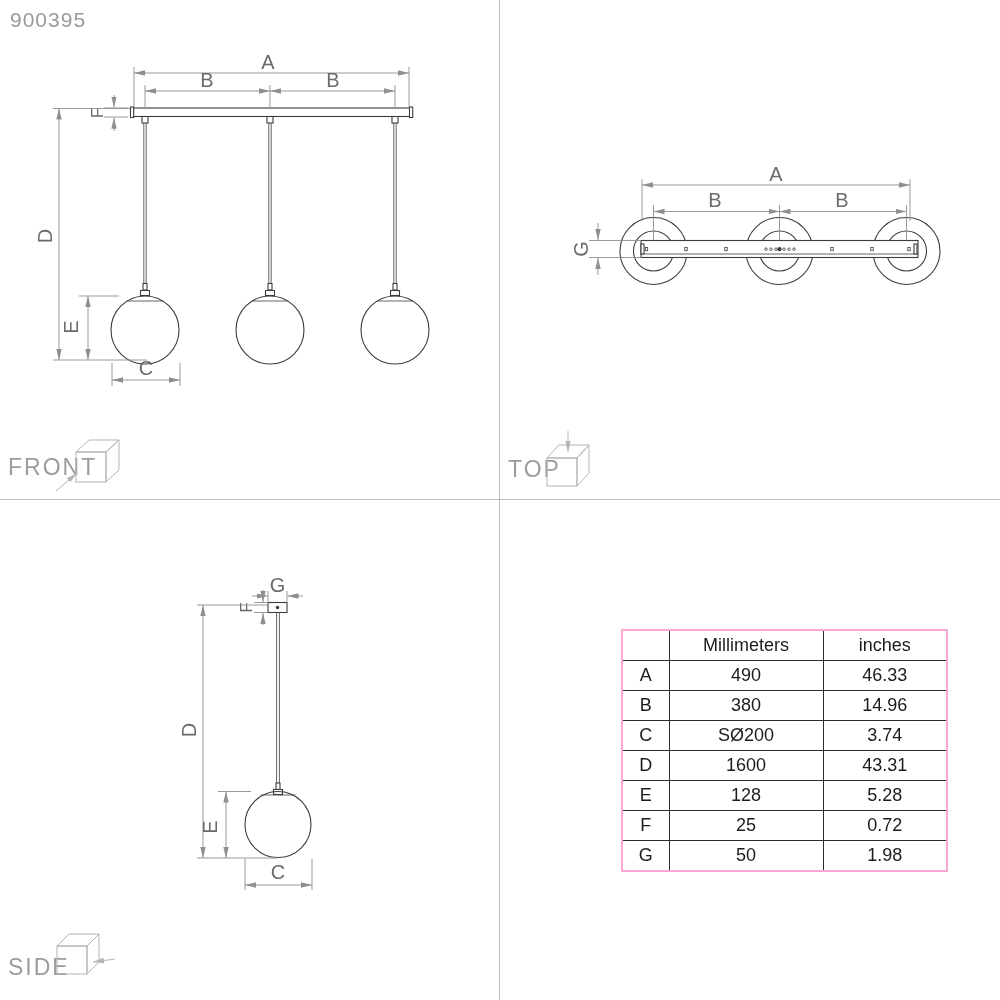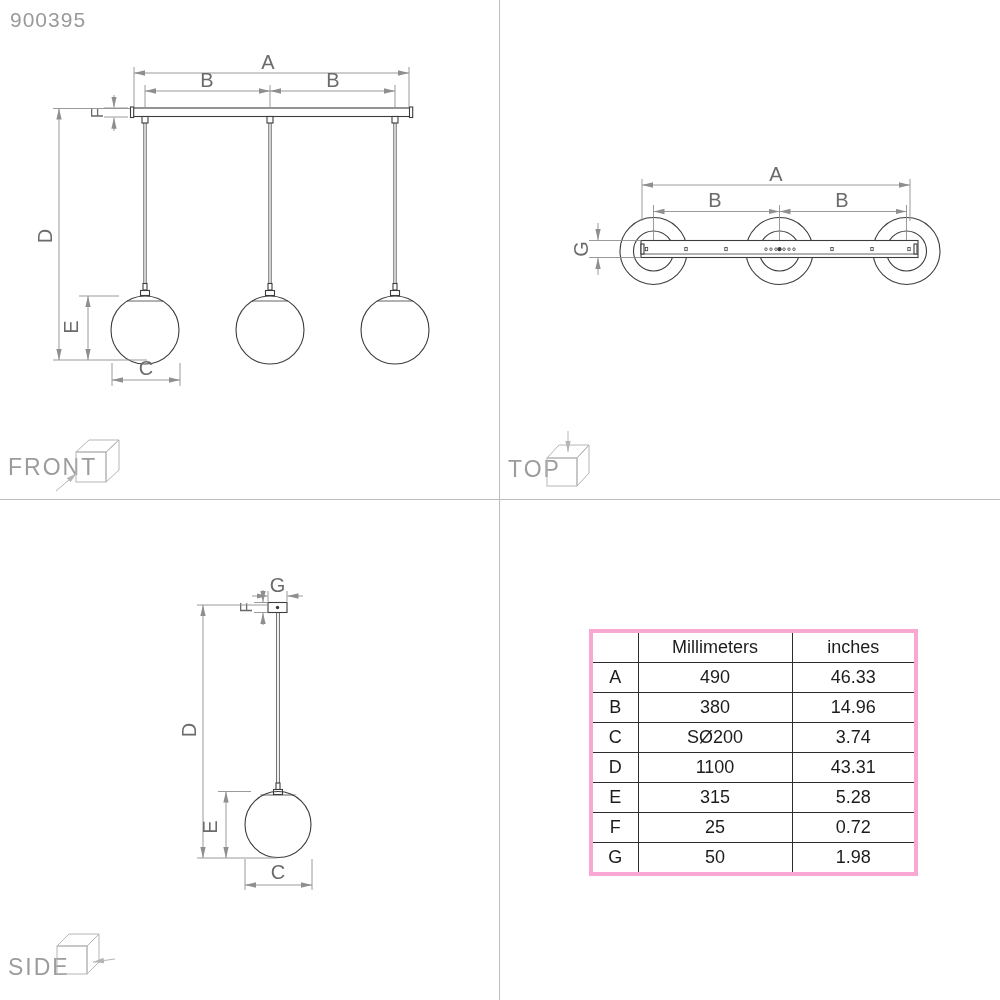--- a/index.html
+++ b/index.html
@@ -25,21 +25,21 @@
   .lblS{font-family:"Liberation Sans",sans-serif;font-size:17px;fill:#6b6b6b;}
   .vlbl{font-family:"Liberation Sans",sans-serif;font-size:23px;fill:#9c9c9c;letter-spacing:2px;}
   .cube{stroke:#b5b5b5;stroke-width:1;fill:none;}
   .cubea{marker-end:url(#arrG);}
   
   #table-wrap{position:absolute;left:589px;top:629px;}
   table.dims{border-collapse:collapse;table-layout:fixed;background:#fff;
              font-size:18px;color:#1c1c1c;}
   table.dims td,table.dims th{border:1px solid #2c2c2c;height:29px;padding:0;
              text-align:center;font-weight:normal;font-size:18px;}
-  table.dims{border:4px solid #f9a8d4;}
+  table.dims{border:2px solid #f9a8d4;margin-left:32px;}
   .col-key{width:47px;}
   .col-mm{width:154px;}
   .col-in{width:124px;}
 </style>
 </head>
 <body>
 
 <div id="canvas">
 
   <svg width="0" height="0" style="position:absolute" aria-hidden="true">
@@ -286,26 +286,26 @@
         <td>380</td>
         <td>14.96</td>
       </tr>
       <tr>
         <td>C</td>
         <td>SØ200</td>
         <td>3.74</td>
       </tr>
       <tr>
         <td>D</td>
-        <td>1100</td>
+        <td>1600</td>
         <td>43.31</td>
       </tr>
       <tr>
         <td>E</td>
-        <td>315</td>
+        <td>128</td>
         <td>5.28</td>
       </tr>
       <tr>
         <td>F</td>
         <td>25</td>
         <td>0.72</td>
       </tr>
       <tr>
         <td>G</td>
         <td>50</td>

